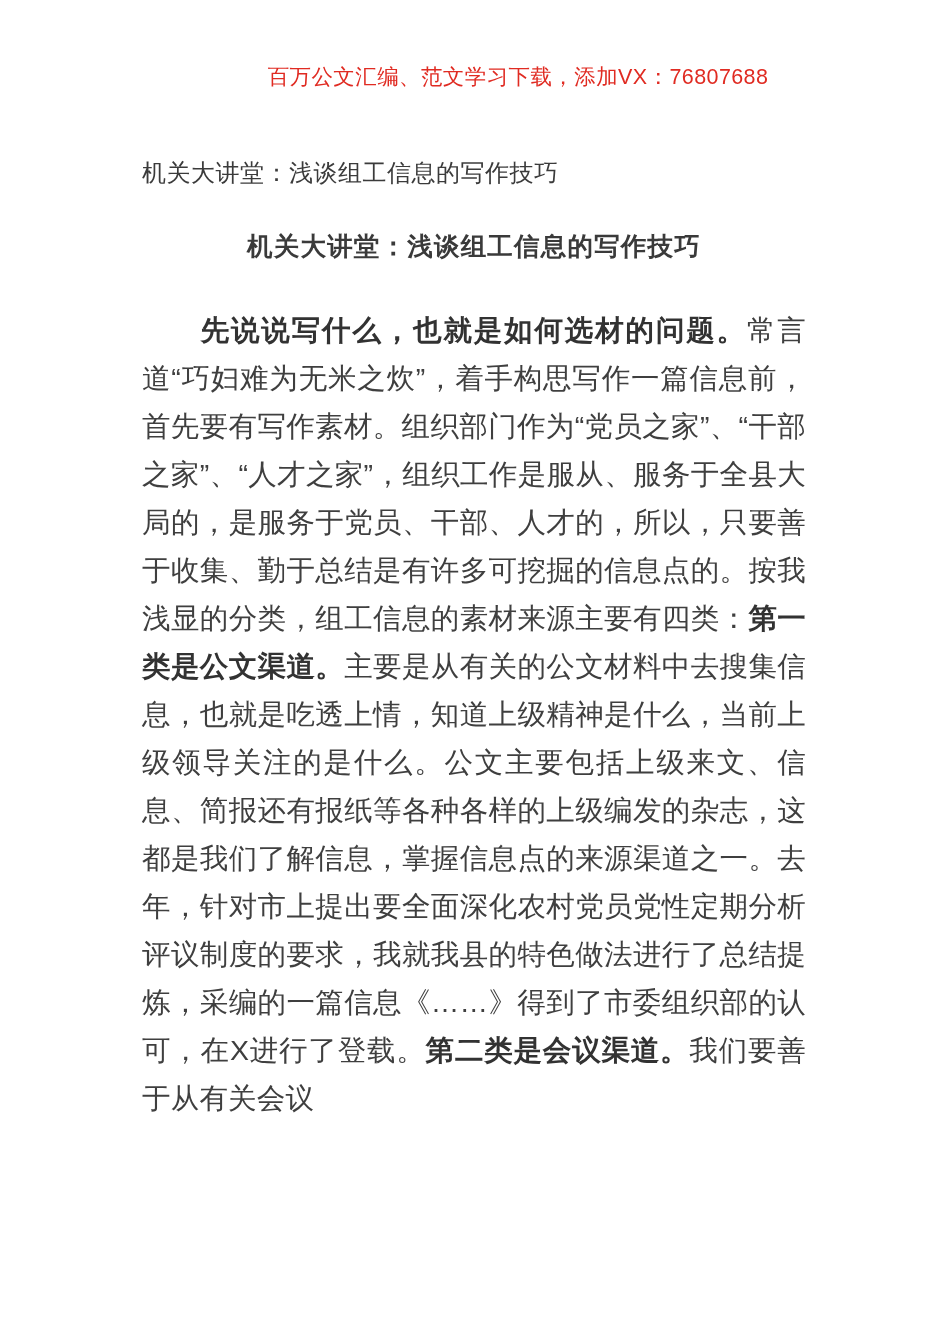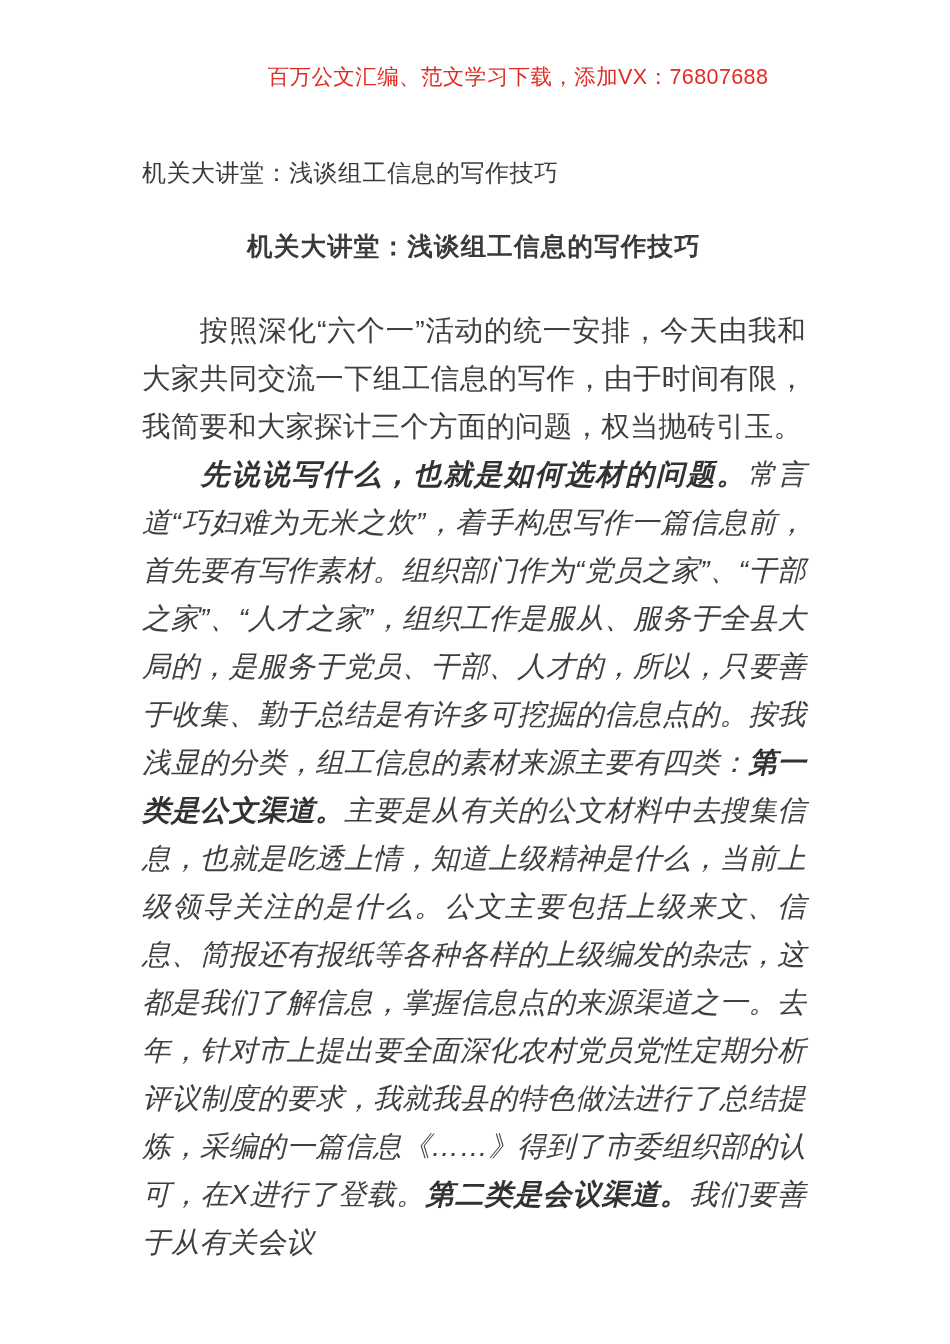--- a/index.html
+++ b/index.html
@@ -90,18 +90,17 @@
 
   <div class="promo-header">百万公文汇编、范文学习下载，添加VX：76807688</div>
 
   <div class="doc-body">
 
     <div class="subtitle-line">机关大讲堂：浅谈组工信息的写作技巧</div>
 
     <div class="doc-heading">机关大讲堂：浅谈组工信息的写作技巧</div>
 
     <div id="paragraphs">
-        <div class="para"><span class="indent"></span><span class="">按照深化“六个一”活动的统一安排，今天由我和大家共同交流一下组工信息的写作，由于时间有限，我简要和大家探计三个方面的问题，权当抛砖引玉。</span></div>
         <div class="para"><span class="indent"></span><span class="b">先说说写什么，也就是如何选材的问题。</span><span class="">常言道“巧妇难为无米之炊”，着手构思写作一篇信息前，首先要有写作素材。组织部门作为“党员之家”、“干部之家”、“人才之家”，组织工作是服从、服务于全县大局的，是服务于党员、干部、人才的，所以，只要善于收集、勤于总结是有许多可挖掘的信息点的。按我浅显的分类，组工信息的素材来源主要有四类：</span><span class="b">第一类是公文渠道。</span><span class="">主要是从有关的公文材料中去搜集信息，也就是吃透上情，知道上级精神是什么，当前上级领导关注的是什么。公文主要包括上级来文、信息、简报还有报纸等各种各样的上级编发的杂志，这都是我们了解信息，掌握信息点的来源渠道之一。去年，针对市上提出要全面深化农村党员党性定期分析评议制度的要求，我就我县的特色做法进行了总结提炼，采编的一篇信息《……》得到了市委组织部的认可，在X进行了登载。</span><span class="b">第二类是会议渠道。</span><span class="">我们要善于从有关会议</span></div>
       </div>
 
   </div>
 </div>
 
 </body></html>

